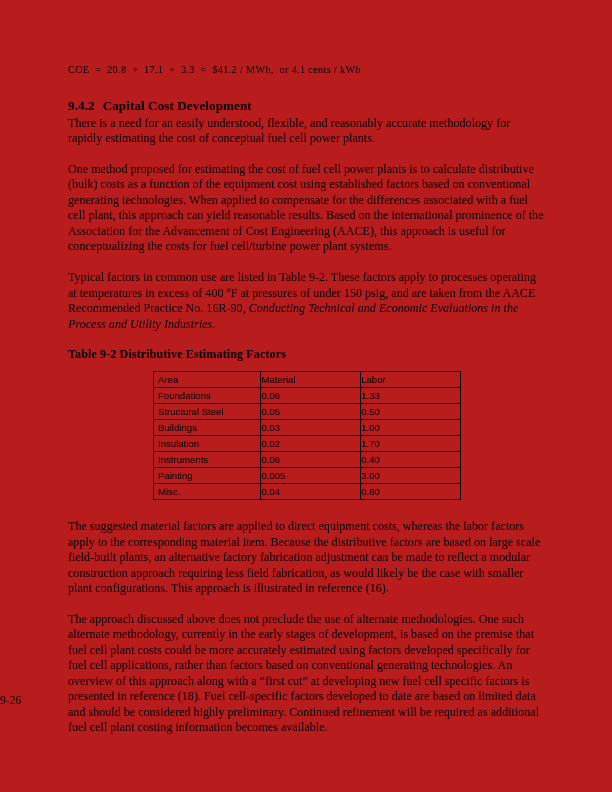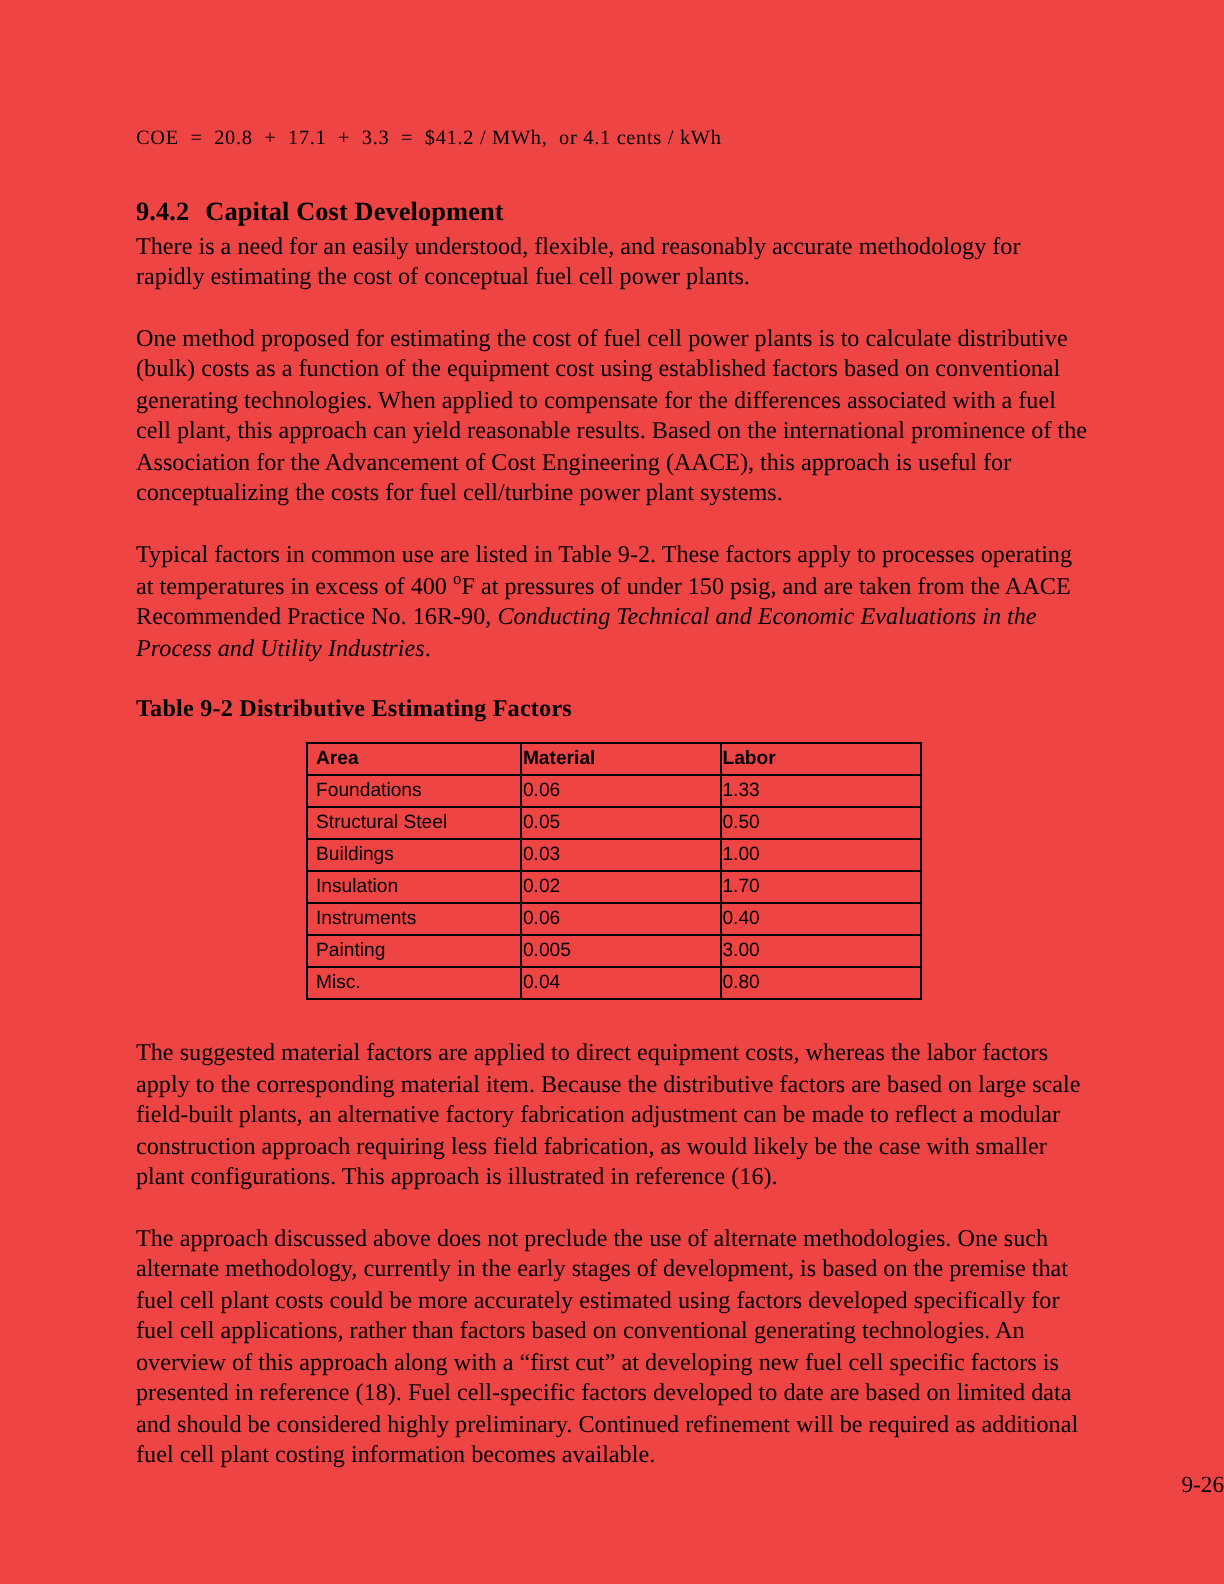--- a/index.html
+++ b/index.html
@@ -8,21 +8,21 @@
     background: #ffffff;
   }
   body {
     font-family: "Liberation Serif", "DejaVu Serif", serif;
     color: #000000;
   }
   .page {
     position: relative;
     width: 612px;
     height: 792px;
-    background: #ef4444;
+    background: #b91c1c;
     box-sizing: border-box;
     overflow: hidden;
   }
   .content {
     position: absolute;
     left: 68px;
     top: 64px;
     width: 478px;
   }
   .equation {
@@ -80,21 +80,21 @@
   table.factors th,
   table.factors td {
     border: 0.8px solid #000000;
     height: 15px;
     padding: 0 0 0 4px;
     line-height: 15px;
     font-weight: normal;
     box-sizing: border-box;
   }
   table.factors thead th {
-    font-weight: bold;
+    font-weight: normal;
     border-bottom: 1.4px solid #000000;
   }
   table.factors .col-area {
     width: 35%;
     text-align: left;
   }
   table.factors .col-num {
     width: 32.5%;
     text-align: left;
     padding-left: 0;
@@ -108,22 +108,22 @@
   table.factors tbody tr:last-child > * {
     border-bottom: 1.4px solid #000000;
   }
   table.factors thead tr > * {
     border-top: 1.4px solid #000000;
   }
   .page-footer {
     position: absolute;
     left: 0;
     right: 0;
-    top: 736px;
-    text-align: right;
+    top: 694px;
+    text-align: left;
     font-size: 11.6px;
   }
 </style>
 </head>
 <body>
 
 <div class="page">
   <div class="content">
 
     <div class="equation">COE  =  20.8  +  17.1  +  3.3  =  $41.2 / MWh,  or 4.1 cents / kWh</div>

